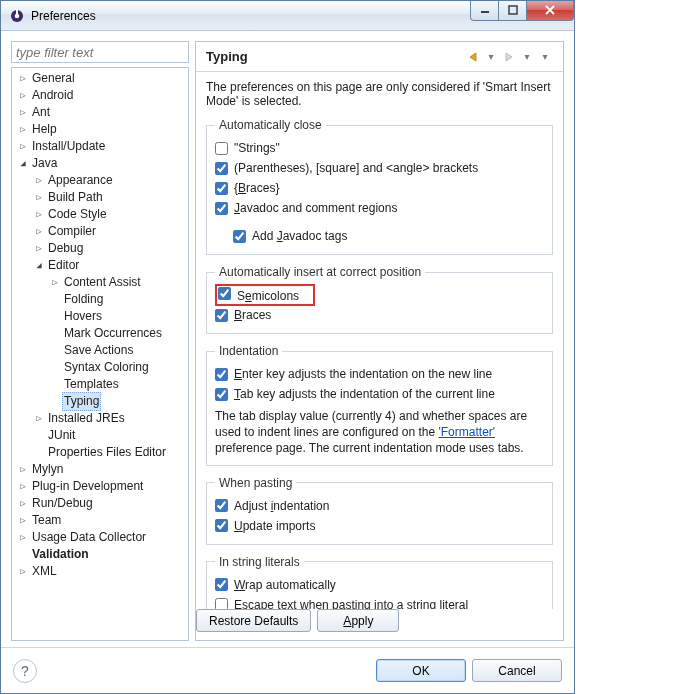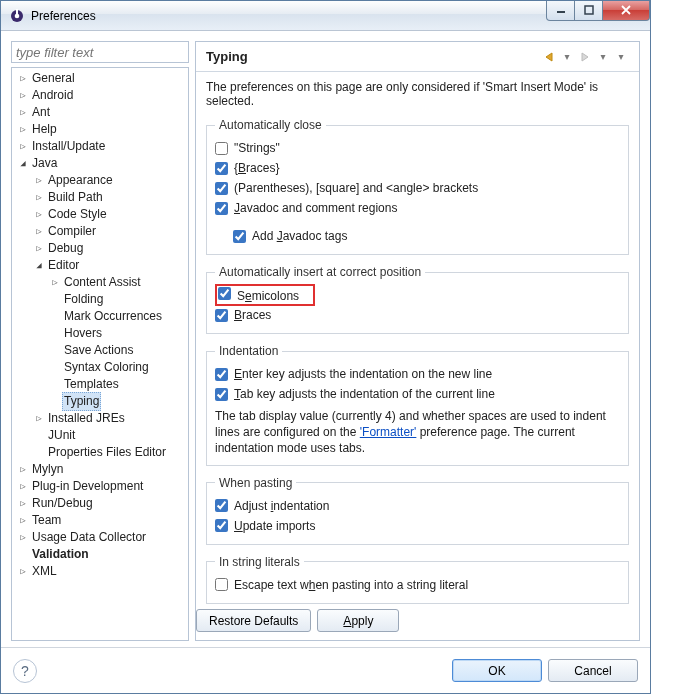--- a/index.html
+++ b/index.html
@@ -1,17 +1,17 @@
 <!DOCTYPE html>
 <html><head>
 <meta charset="utf-8">
 <style>
   * { box-sizing: border-box; }
   html, body { margin:0; padding:0; font-family: "Segoe UI", Tahoma, sans-serif; font-size:12px; color:#222; background:#fff; }
-  .window { width:651px; height:694px; border:1px solid #5a7ca0; display:flex; flex-direction:column; background:#fff; }
+  .window { width:575px; height:694px; border:1px solid #5a7ca0; display:flex; flex-direction:column; background:#fff; }
   .titlebar { height:30px; background:linear-gradient(#fdfefe,#e6ecf3 45%,#d9e3ee 46%,#e8eff7); display:flex; align-items:center; padding:0 0 0 8px; border-bottom:1px solid #bac5d3; }
   .titlebar .t-icon { width:16px; height:16px; margin-right:6px; display:inline-flex; align-items:center; justify-content:center; }
   .titlebar .t-title { flex:1; font-size:12px; color:#000; }
   .titlebar .winbtns { display:flex; height:20px; margin-top:-10px; }
   .winbtn { width:29px; height:20px; border:1px solid #6b849e; border-top:none; margin-left:-1px; display:flex; align-items:center; justify-content:center; background:linear-gradient(#f3f7fb,#d4e0ee); font-size:10px; }
   .winbtn.close { width:48px; background:linear-gradient(#e9a0a0,#d66a65 45%,#c93c35 46%,#d66a65); color:#fff; border-bottom-right-radius:4px; }
   .winbtn.min { border-bottom-left-radius:4px; }
   .winbtn svg { display:block; }
   .client { flex:1; display:flex; padding:10px 10px 6px 10px; gap:6px; overflow:hidden; }
   .left { width:178px; display:flex; flex-direction:column; }
@@ -134,25 +134,25 @@
           <div class="tree-item" style="padding-left: 36px;">
             <span class="arrow">▷</span>
             <span class="lbl">Content Assist</span>
           </div>
           <div class="tree-item" style="padding-left: 36px;">
             <span class="arrow"></span>
             <span class="lbl">Folding</span>
           </div>
           <div class="tree-item" style="padding-left: 36px;">
             <span class="arrow"></span>
+            <span class="lbl">Hovers</span>
+          </div>
+          <div class="tree-item" style="padding-left: 36px;">
+            <span class="arrow"></span>
             <span class="lbl">Mark Occurrences</span>
-          </div>
-          <div class="tree-item" style="padding-left: 36px;">
-            <span class="arrow"></span>
-            <span class="lbl">Hovers</span>
           </div>
           <div class="tree-item" style="padding-left: 36px;">
             <span class="arrow"></span>
             <span class="lbl">Save Actions</span>
           </div>
           <div class="tree-item" style="padding-left: 36px;">
             <span class="arrow"></span>
             <span class="lbl">Syntax Coloring</span>
           </div>
           <div class="tree-item" style="padding-left: 36px;">
@@ -228,28 +228,28 @@
         <div class="note">The preferences on this page are only considered if 'Smart Insert Mode' is selected.</div>
 
         <fieldset class="group">
           <legend>Automatically close</legend>
           <div class="row">
               <input type="checkbox" class="cb" style="">
               <span>"Strings"</span>
             </div>
           <div class="row">
               <input type="checkbox" class="cb" checked="" style="">
+              <span>(Parentheses), [square] and &lt;angle&gt; brackets</span>
+            </div>
+          <div class="row">
+              <input type="checkbox" class="cb" checked="" style="">
               <span>{<span class="u">B</span>races}</span>
             </div>
           <div class="row">
               <input type="checkbox" class="cb" checked="" style="">
-              <span>(Parentheses), [square] and &lt;angle&gt; brackets</span>
-            </div>
-          <div class="row">
-              <input type="checkbox" class="cb" checked="" style="">
               <span><span class="u">J</span>avadoc and comment regions</span>
             </div>
           <div class="row indent">
               <input type="checkbox" class="cb" checked="" style="">
               <span>Add <span class="u">J</span>avadoc tags</span>
             </div>
         </fieldset>
 
         <fieldset class="group">
           <legend>Automatically insert at correct position</legend>
@@ -282,20 +282,24 @@
               <span>Adjust <span class="u">i</span>ndentation</span>
             </div>
           <div class="row">
               <input type="checkbox" class="cb" checked="" style="">
               <span><span class="u">U</span>pdate imports</span>
             </div>
         </fieldset>
 
         <fieldset class="group">
           <legend>In string literals</legend>
+          <div class="row">
+              <input type="checkbox" class="cb" checked="" style="">
+              <span><span class="u">W</span>rap automatically</span>
+            </div>
           <div class="row">
               <input type="checkbox" class="cb" style="">
               <span>Escape text w<span class="u">h</span>en pasting into a string literal</span>
             </div>
         </fieldset>
       </div>
 
       <div class="btnrow">
         <button class="std">Restore Defaults</button>
         <button class="std"><span class="u">A</span>pply</button>

